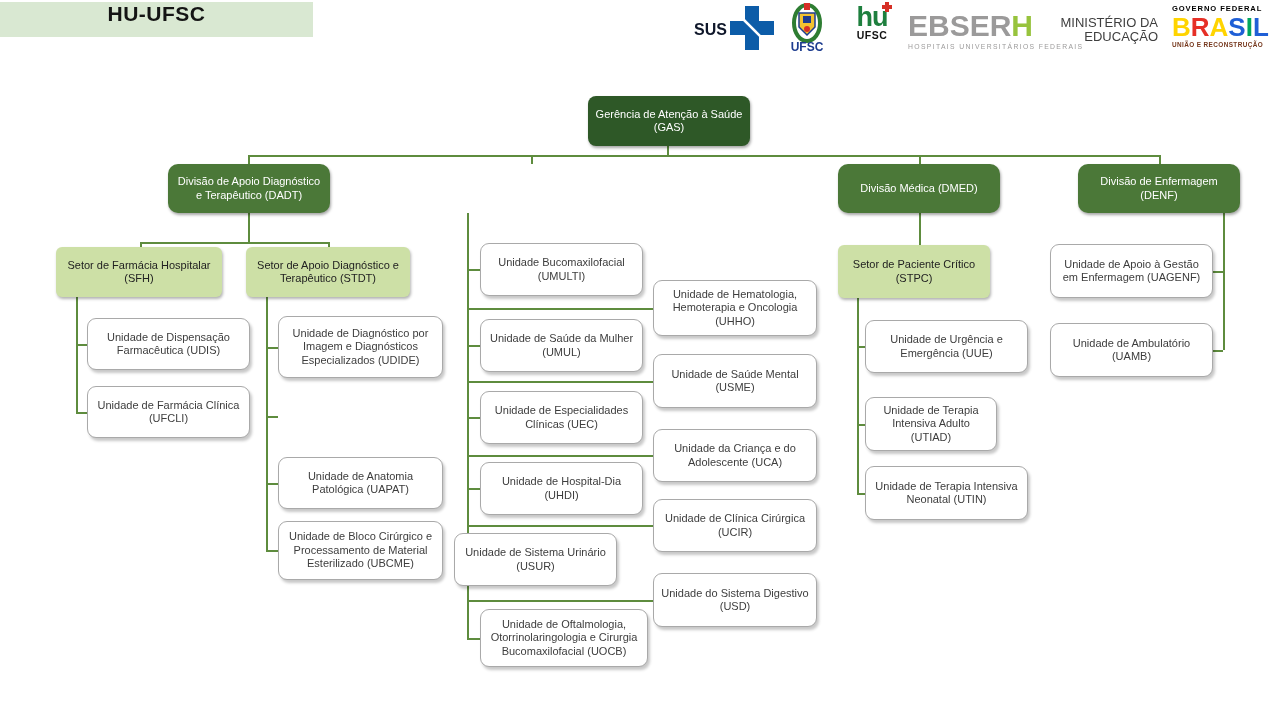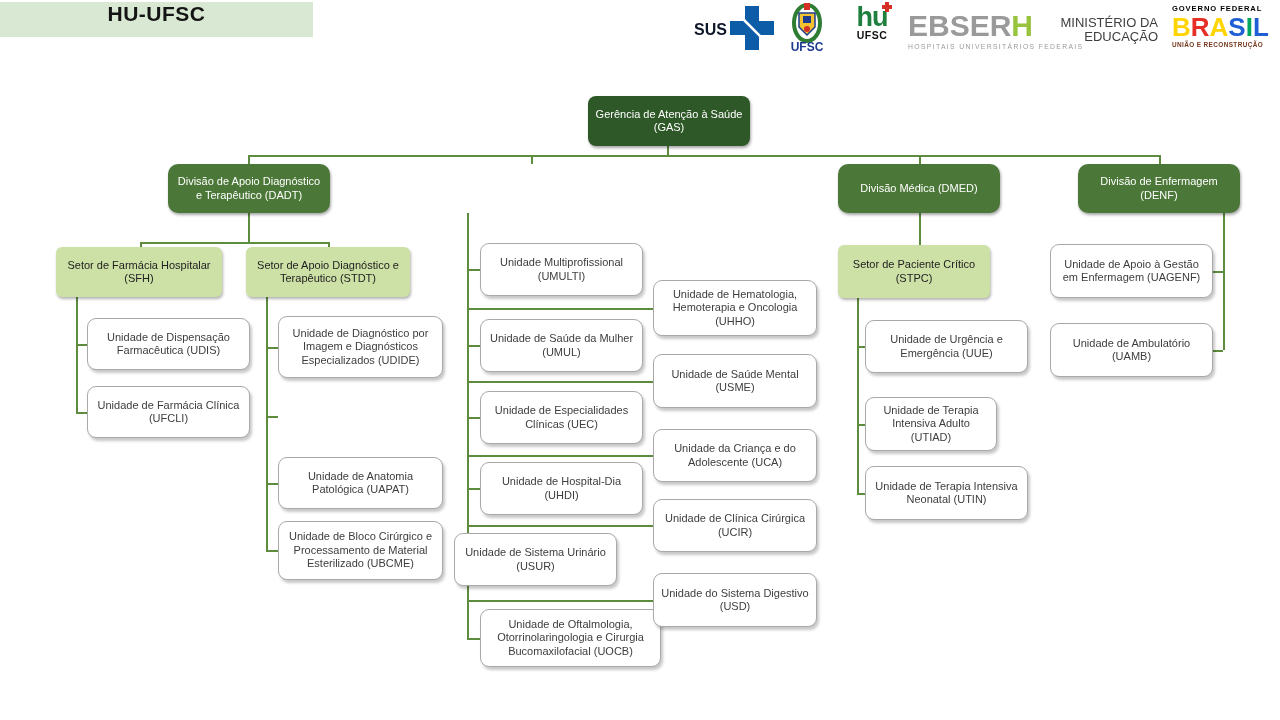--- a/index.html
+++ b/index.html
@@ -176,35 +176,35 @@
       <span>Unidade de Diagnóstico por Imagem e Diagnósticos Especializados (UDIDE)</span>
     </div>
   <div class="node white" style="left:278px;top:457px;width:165px;height:52px">
       <span>Unidade de Anatomia Patológica (UAPAT)</span>
     </div>
   <div class="node white" style="left:278px;top:521px;width:165px;height:59px">
       <span>Unidade de Bloco Cirúrgico e Processamento de Material Esterilizado (UBCME)</span>
     </div>
 
   <div class="node white" style="left:480px;top:243px;width:163px;height:53px">
-      <span>Unidade Multiprofissional (UMULTI)</span>
+      <span>Unidade Bucomaxilofacial (UMULTI)</span>
     </div>
   <div class="node white" style="left:480px;top:319px;width:163px;height:53px">
       <span>Unidade de Saúde da Mulher (UMUL)</span>
     </div>
   <div class="node white" style="left:480px;top:391px;width:163px;height:53px">
       <span>Unidade de Especialidades Clínicas (UEC)</span>
     </div>
   <div class="node white" style="left:480px;top:462px;width:163px;height:53px">
       <span>Unidade de Hospital-Dia (UHDI)</span>
     </div>
   <div class="node white" style="left:454px;top:533px;width:163px;height:53px">
       <span>Unidade de Sistema Urinário (USUR)</span>
     </div>
-  <div class="node white" style="left:480px;top:609px;width:181px;height:58px">
+  <div class="node white" style="left:480px;top:609px;width:168px;height:58px">
       <span>Unidade de Oftalmologia, Otorrinolaringologia e Cirurgia Bucomaxilofacial (UOCB)</span>
     </div>
 
   <div class="node white" style="left:653px;top:280px;width:164px;height:56px">
       <span>Unidade de Hematologia, Hemoterapia e Oncologia (UHHO)</span>
     </div>
   <div class="node white" style="left:653px;top:354px;width:164px;height:54px">
       <span>Unidade de Saúde Mental (USME)</span>
     </div>
   <div class="node white" style="left:653px;top:429px;width:164px;height:53px">

